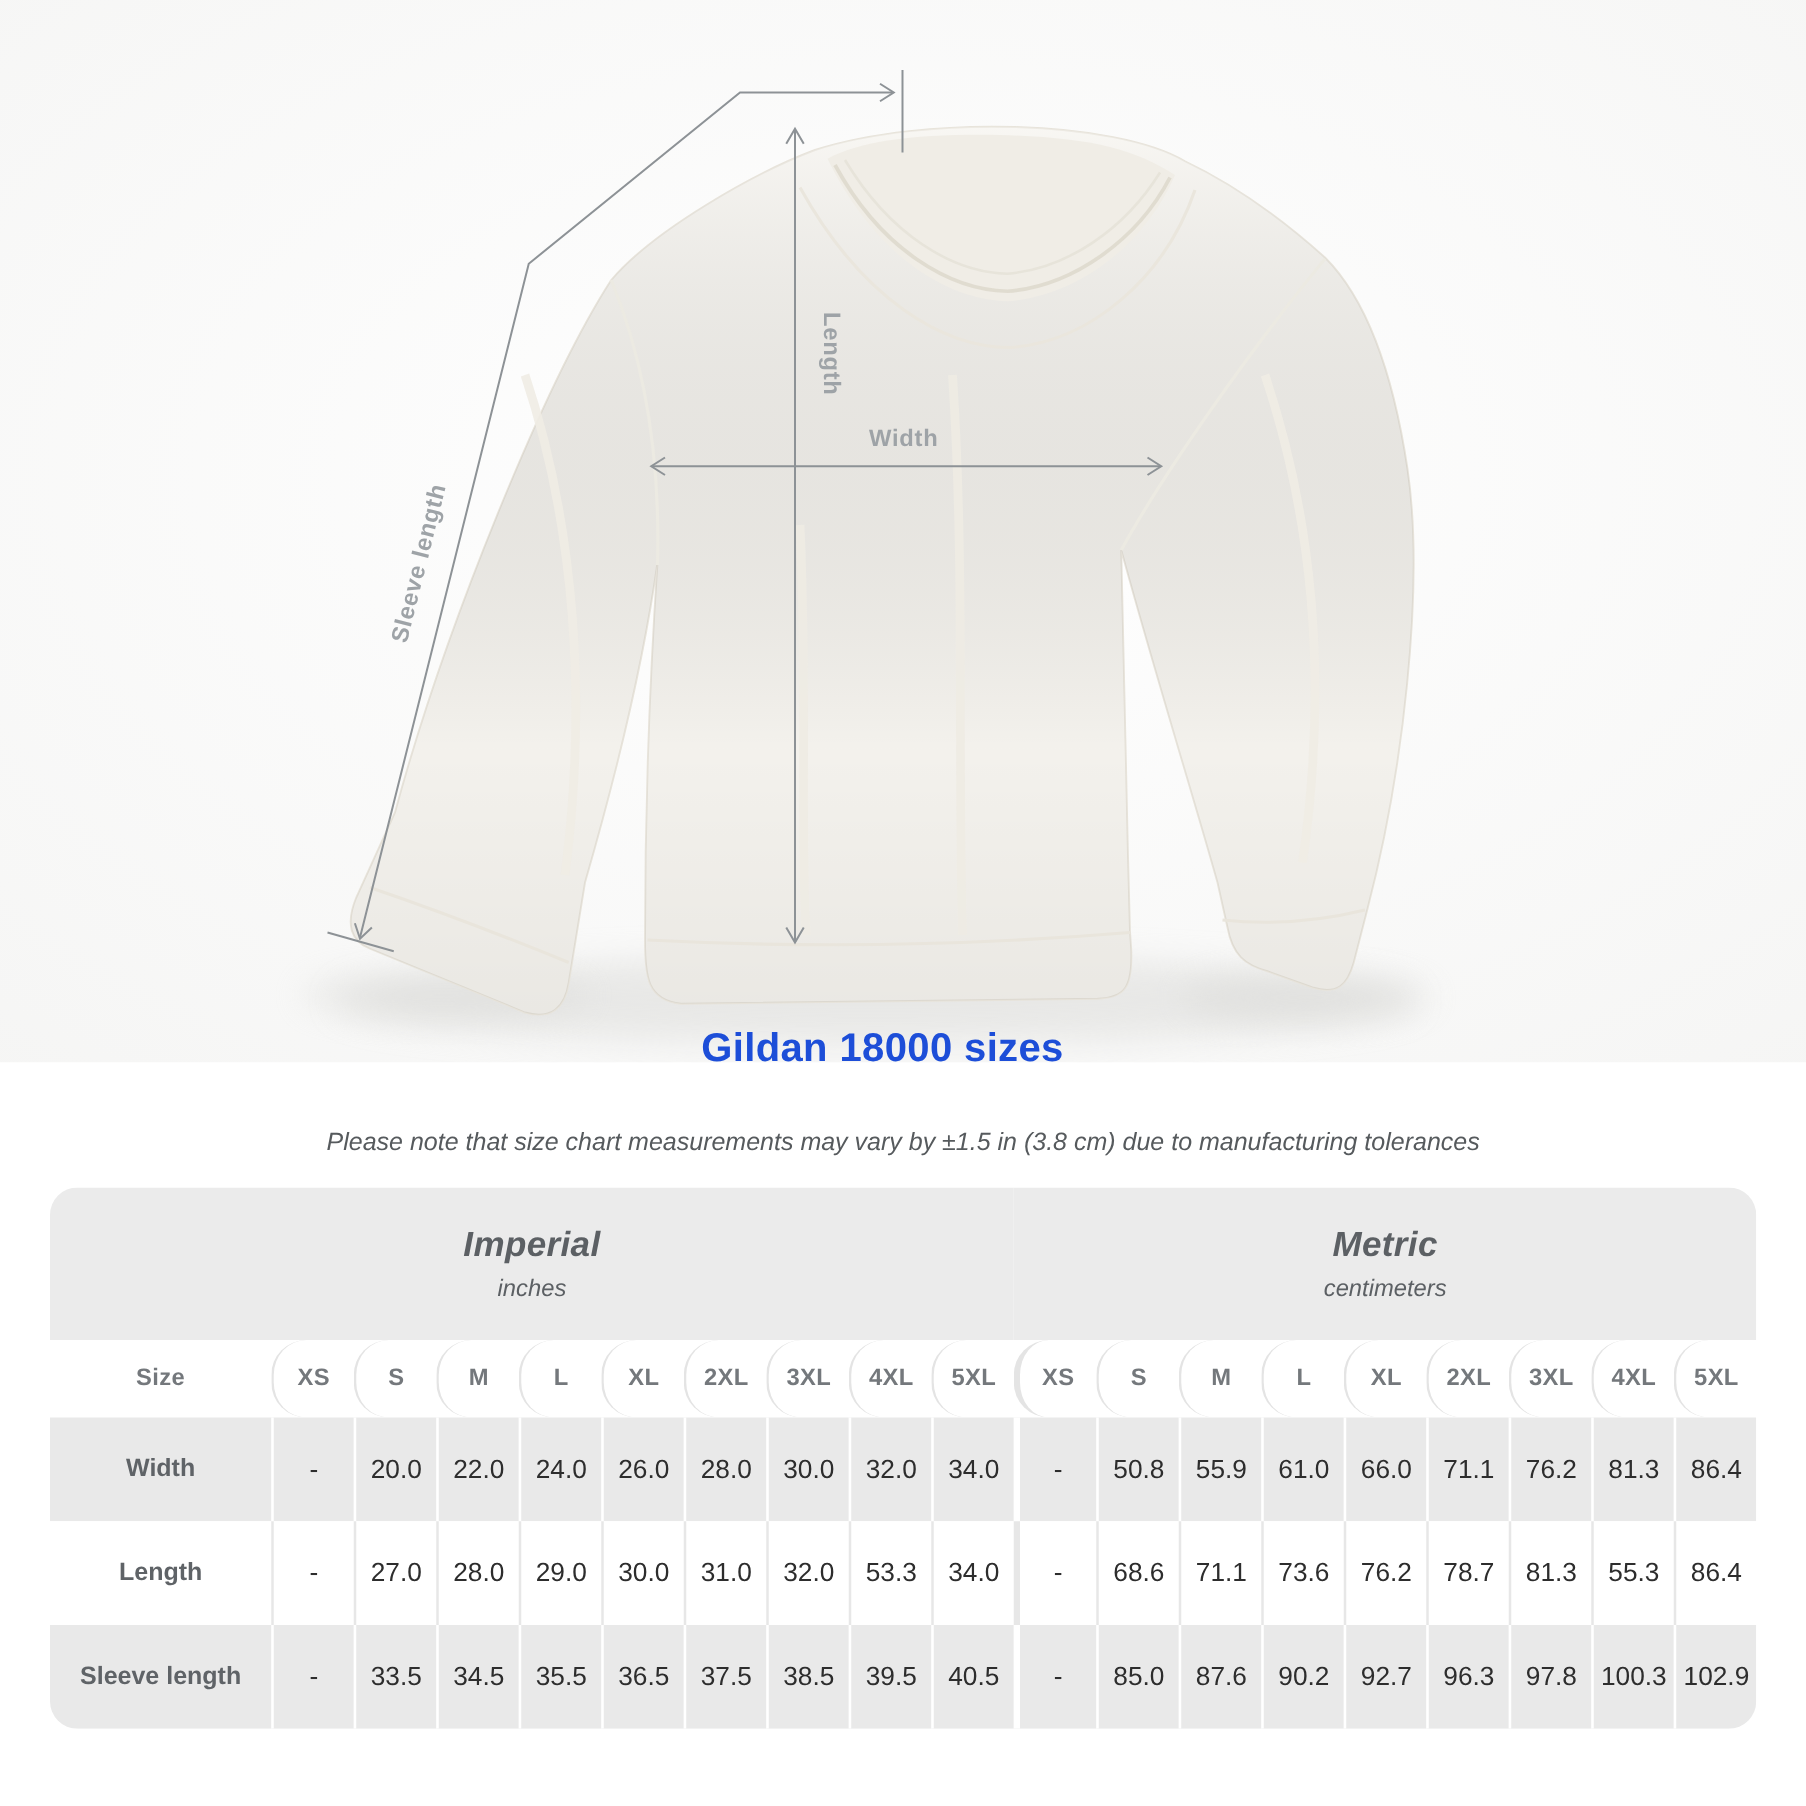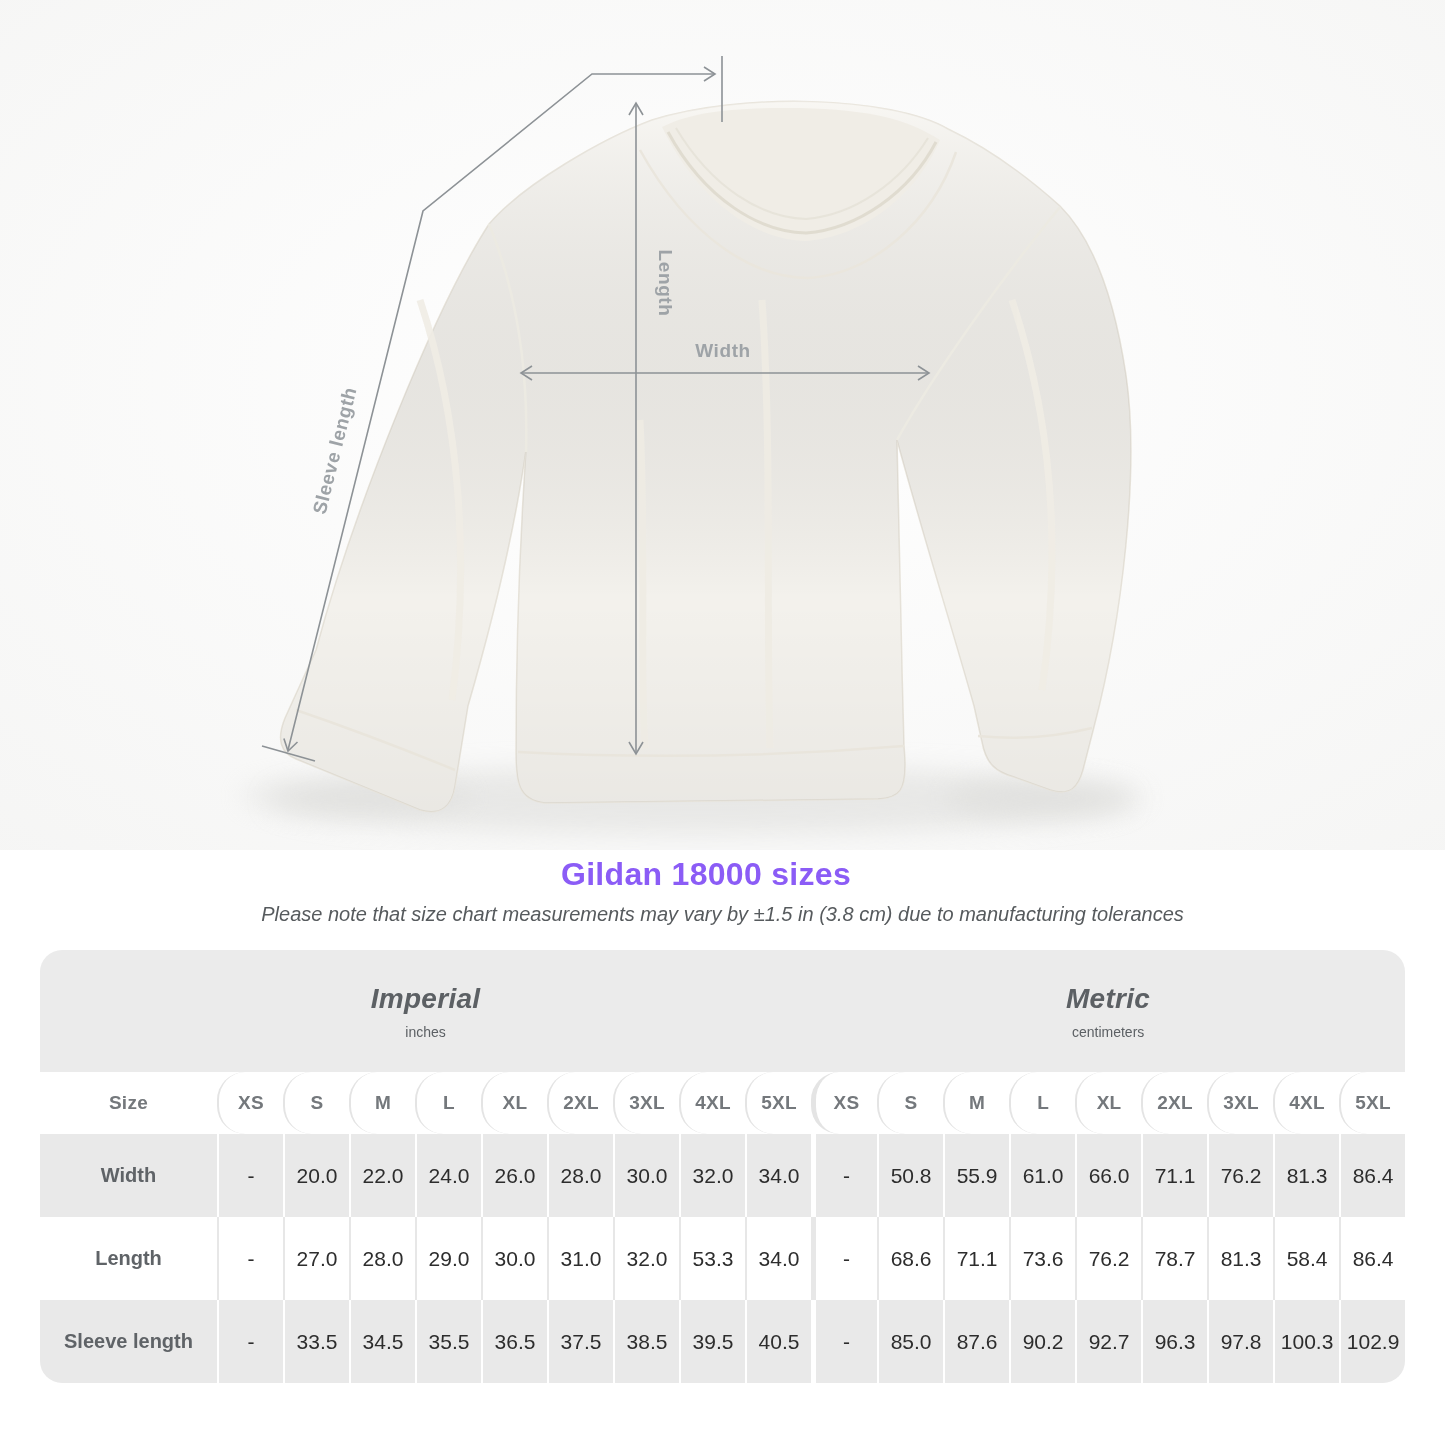--- a/index.html
+++ b/index.html
@@ -5,36 +5,36 @@
   html,body { margin:0; padding:0; background:#ffffff; }
   body { width:1445px; height:1445px; font-family:"Liberation Sans", sans-serif; }
   .stage { position:relative; width:1445px; height:1445px; overflow:hidden; background:#ffffff; }
 
   
   .photo { position:absolute; left:0; top:0; width:1445px; height:850px; }
   .measure-label { font-family:"Liberation Sans", sans-serif; font-size:19px; font-weight:bold;
                    fill:#9ea3a7; letter-spacing:0.6px; }
 
   
-  .page-title { position:absolute; left:0; top:856px; width:1412px; text-align:center;
-                font-size:32px; font-weight:bold; color:#8b5cf6; letter-spacing:0.3px; }
+  .page-title { position:absolute; left:0; top:820px; width:1412px; text-align:center;
+                font-size:32px; font-weight:bold; color:#1d4ed8; letter-spacing:0.3px; }
   .page-subtitle { position:absolute; left:0; top:903px; width:1445px; text-align:center;
                    font-size:20px; font-style:italic; color:#565a5d; }
 
   
   .card { position:absolute; left:40px; top:950px; width:1365px; border-radius:22px; overflow:hidden; }
   table.size-table { border-collapse:separate; border-spacing:0; table-layout:fixed; width:1365px; }
   col.c-label { width:177px; }
   col.c-size  { width:66px; }
 
   th, td { text-align:center; vertical-align:middle; padding:0; margin:0; }
 
   tr.band th { background:#ebebeb; height:122px; }
   .band-name { font-size:28px; font-weight:bold; font-style:italic; color:#5c6064; letter-spacing:0.3px; }
-  .band-unit { font-size:14px; color:#5c6064; margin-top:9px; font-weight:normal; }
+  .band-unit { font-size:19px; font-style:italic; color:#5c6064; margin-top:9px; font-weight:normal; }
 
   tr.head { background:#ffffff; height:62px; }
   tr.head th { font-size:19px; font-weight:bold; color:#74787c; letter-spacing:0.3px; }
 
   tr.data { height:83px; }
   tr.data th.lbl { font-size:20px; font-weight:bold; color:#5f6367; }
   tr.data td { font-size:21px; font-weight:normal; color:#2d2d2d; }
 
   tr.alt { background:#e9e9e9; }
   tr.plain { background:#ffffff; }
@@ -264,21 +264,21 @@
         <td class="sep">32.0</td>
         <td class="sep">53.3</td>
         <td class="sep">34.0</td>
         <td class="sep sep2">-</td>
         <td class="sep">68.6</td>
         <td class="sep">71.1</td>
         <td class="sep">73.6</td>
         <td class="sep">76.2</td>
         <td class="sep">78.7</td>
         <td class="sep">81.3</td>
-        <td class="sep">58.4</td>
+        <td class="sep">55.3</td>
         <td class="sep">86.4</td>
       </tr>
 
       <tr class="data alt">
         <th class="lbl">Sleeve length</th>
         <td class="sep">-</td>
         <td class="sep">33.5</td>
         <td class="sep">34.5</td>
         <td class="sep">35.5</td>
         <td class="sep">36.5</td>

